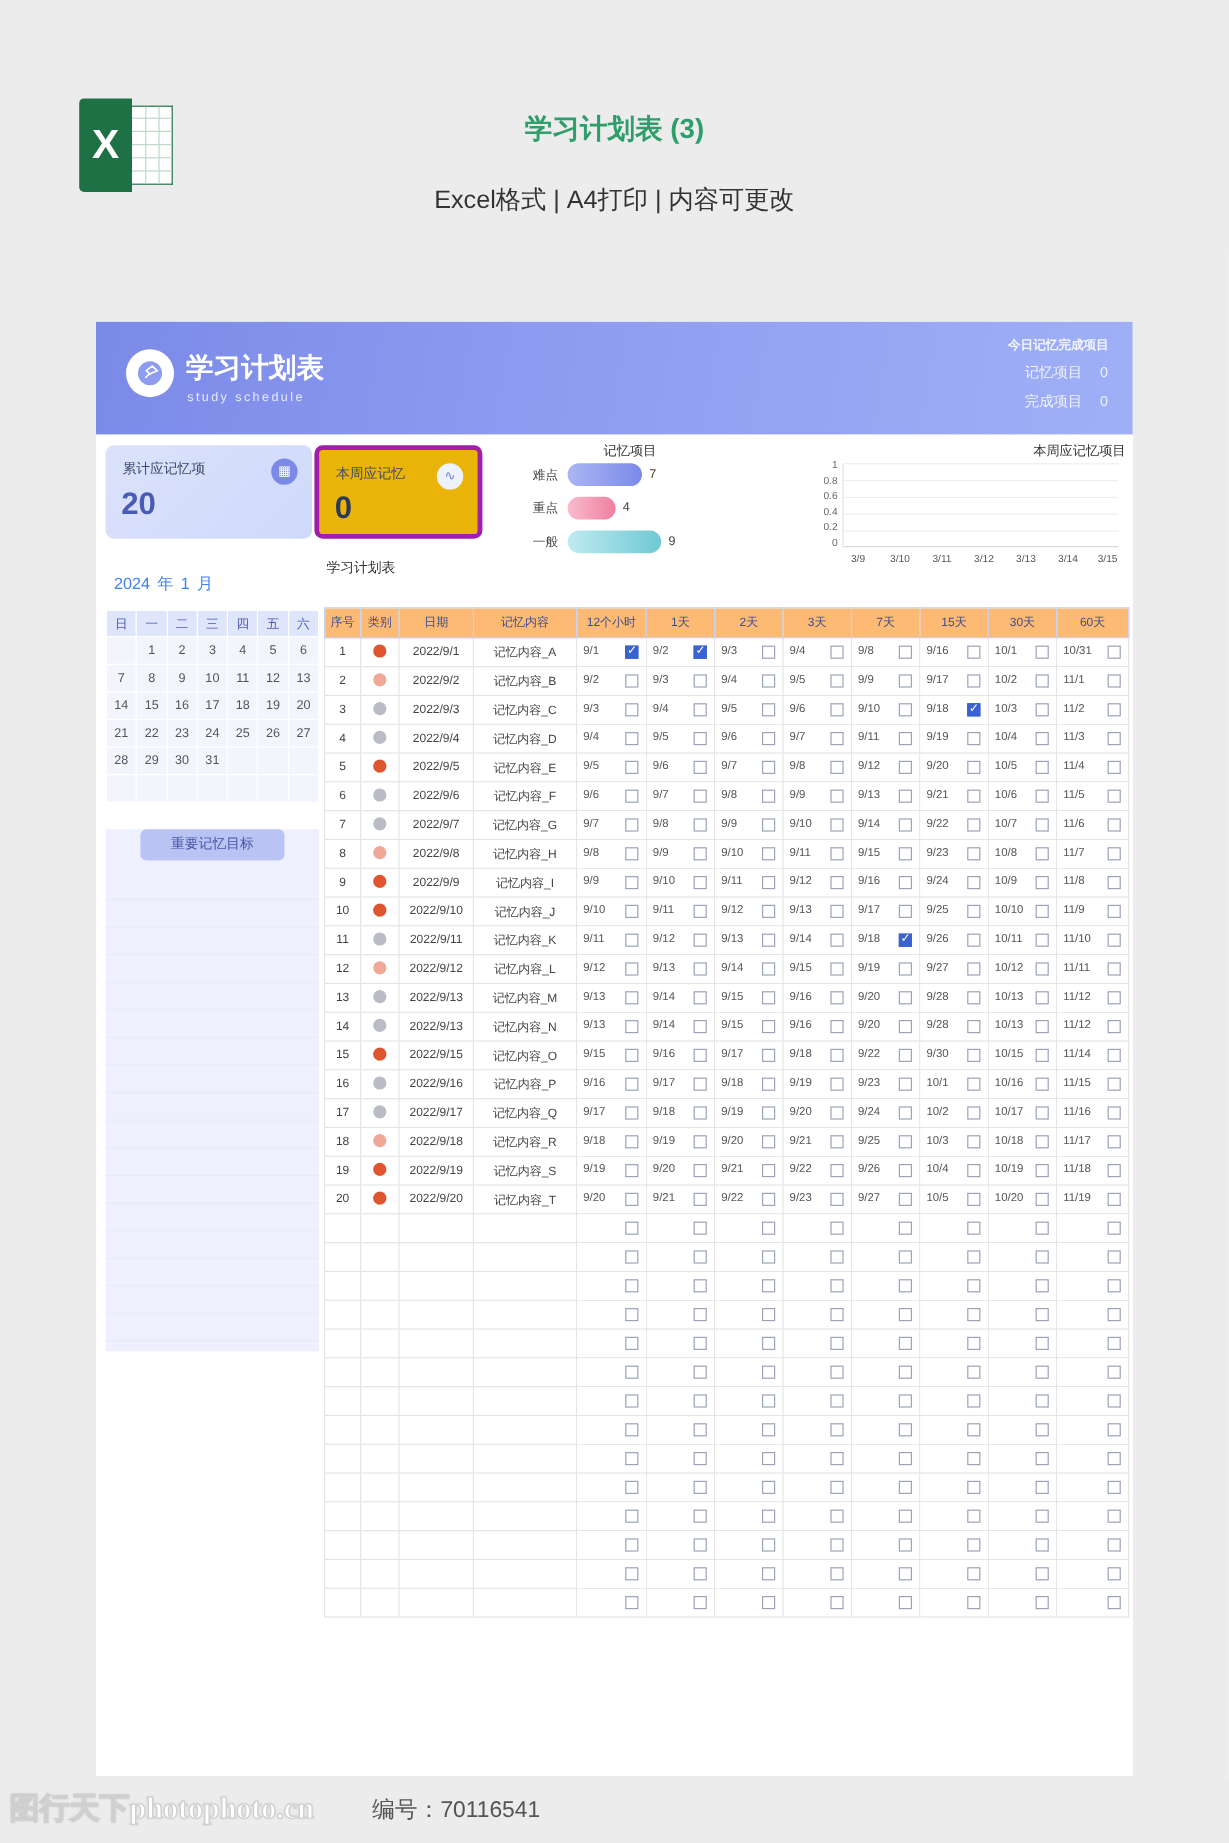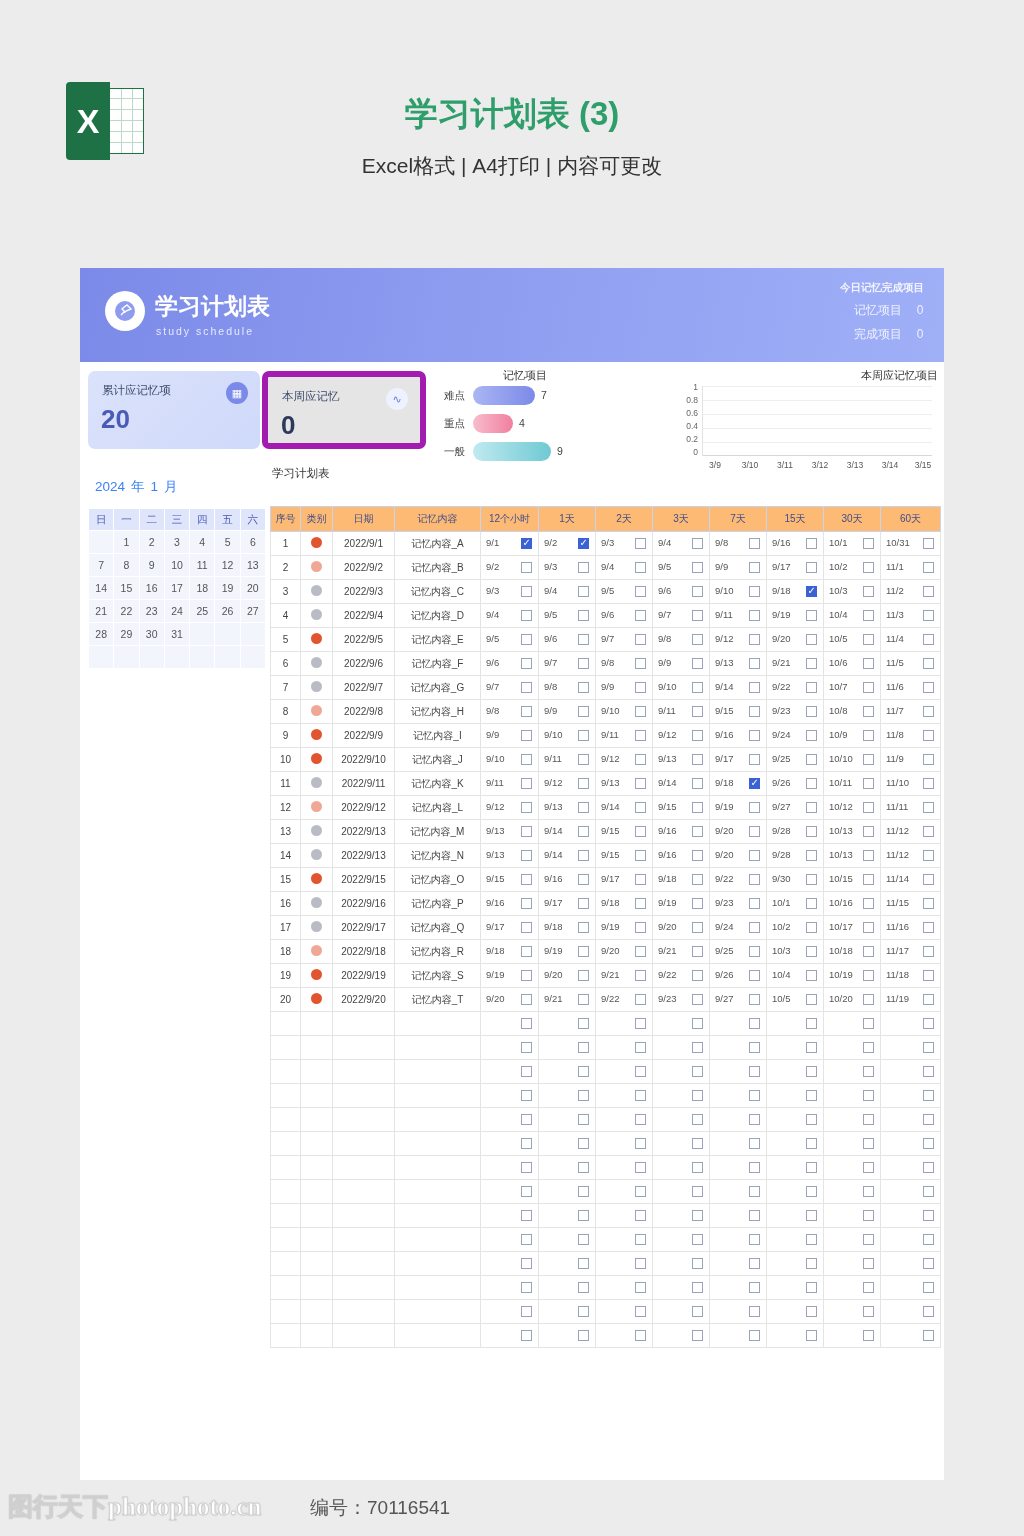--- a/index.html
+++ b/index.html
@@ -26,21 +26,21 @@
     background:#fff; border:1px solid #1e7145; border-left:none;
   }
   .excel-logo .right i {
     position:absolute; left:0; width:100%; height:1px; background:#bcd9c8;
   }
   .excel-logo .right b {
     position:absolute; top:0; height:100%; width:1px; background:#bcd9c8;
   }
   .title-main {
     position:absolute; left:0; top:92px; width:100%;
-    text-align:center; color:#2e9e6b; font-size:33px; font-weight:bold;
+    text-align:center; color:#2e9e6b; font-size:23px; font-weight:bold;
   }
   .title-sub {
     position:absolute; left:0; top:152px; width:100%;
     text-align:center; color:#333; font-size:21px;
   }
   
   .sheet {
     position:absolute; left:80px; top:268px; width:864px; height:1212px;
     background:#fff; overflow:hidden;
   }
@@ -68,21 +68,21 @@
   .banner .kv .val { display:inline-block; width:20px; text-align:center; }
   .banner .kv1 { top:34px; }
   .banner .kv2 { top:58px; }
 
   
   .stats { position:relative; height:100px; }
   .card {
     position:absolute; top:9px; height:78px; border-radius:7px;
   }
   .card1 { left:8px; width:172px; background:linear-gradient(135deg,#dbe2fb,#cfd9fa);padding-left:24px; }
-  .card2 { left:182px; width:164px; background:#e5e5e5; border:6px solid #a21caf; }
+  .card2 { left:182px; width:140px; background:#eab308; border:4px solid #a21caf; }
   .card .c-lab { position:absolute; left:14px; top:12px; font-size:11.5px; color:#3d4a6b; }
   .card .c-val { position:absolute; left:13px; top:33px; font-size:26px; color:#4a5bb5; font-weight:bold; }
   .card2 .c-val { color:#2b3a59; }
   .card .c-ico {
     position:absolute; right:12px; top:11px; width:22px; height:22px; border-radius:50%;
     background:#7b8ae8; color:#fff; font-size:11px; line-height:22px; text-align:center;
   }
   .card2 .c-ico { background:#eef1fe; color:#6b7ce0; }
 
   
@@ -328,20 +328,42 @@
         <td></td>
         <td></td>
         <td></td>
         <td></td>
         <td></td>
         <td></td>
         <td></td>
       </tr>
     </tbody>
       </table>
+    <div style="background:#eef1fd;padding:0 0 8px;margin-top:0;">
+      <div class="goal-btn">重要记忆目标</div>
+      <div class="goal-list">
+        <div></div>
+        <div></div>
+        <div></div>
+        <div></div>
+        <div></div>
+        <div></div>
+        <div></div>
+        <div></div>
+        <div></div>
+        <div></div>
+        <div></div>
+        <div></div>
+        <div></div>
+        <div></div>
+        <div></div>
+        <div></div>
+        <div></div>
+      </div>
+    </div>
   </div>
 
   <div class="tablewrap">
     <table class="grid">
       <colgroup>
         <col style="width:30px">
           <col style="width:32px">
           <col style="width:62px">
           <col style="width:86px">
         <col style="width:58px">

